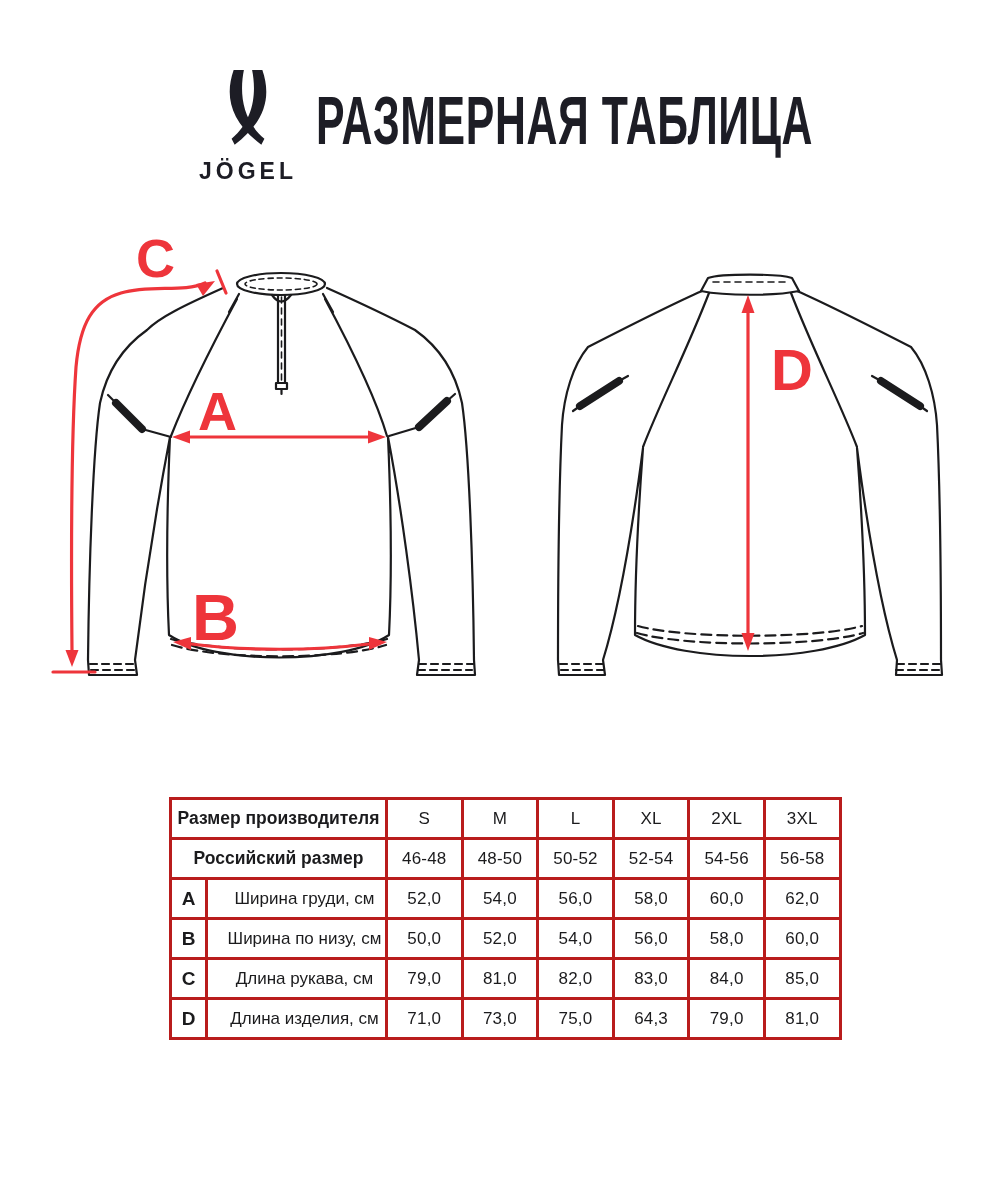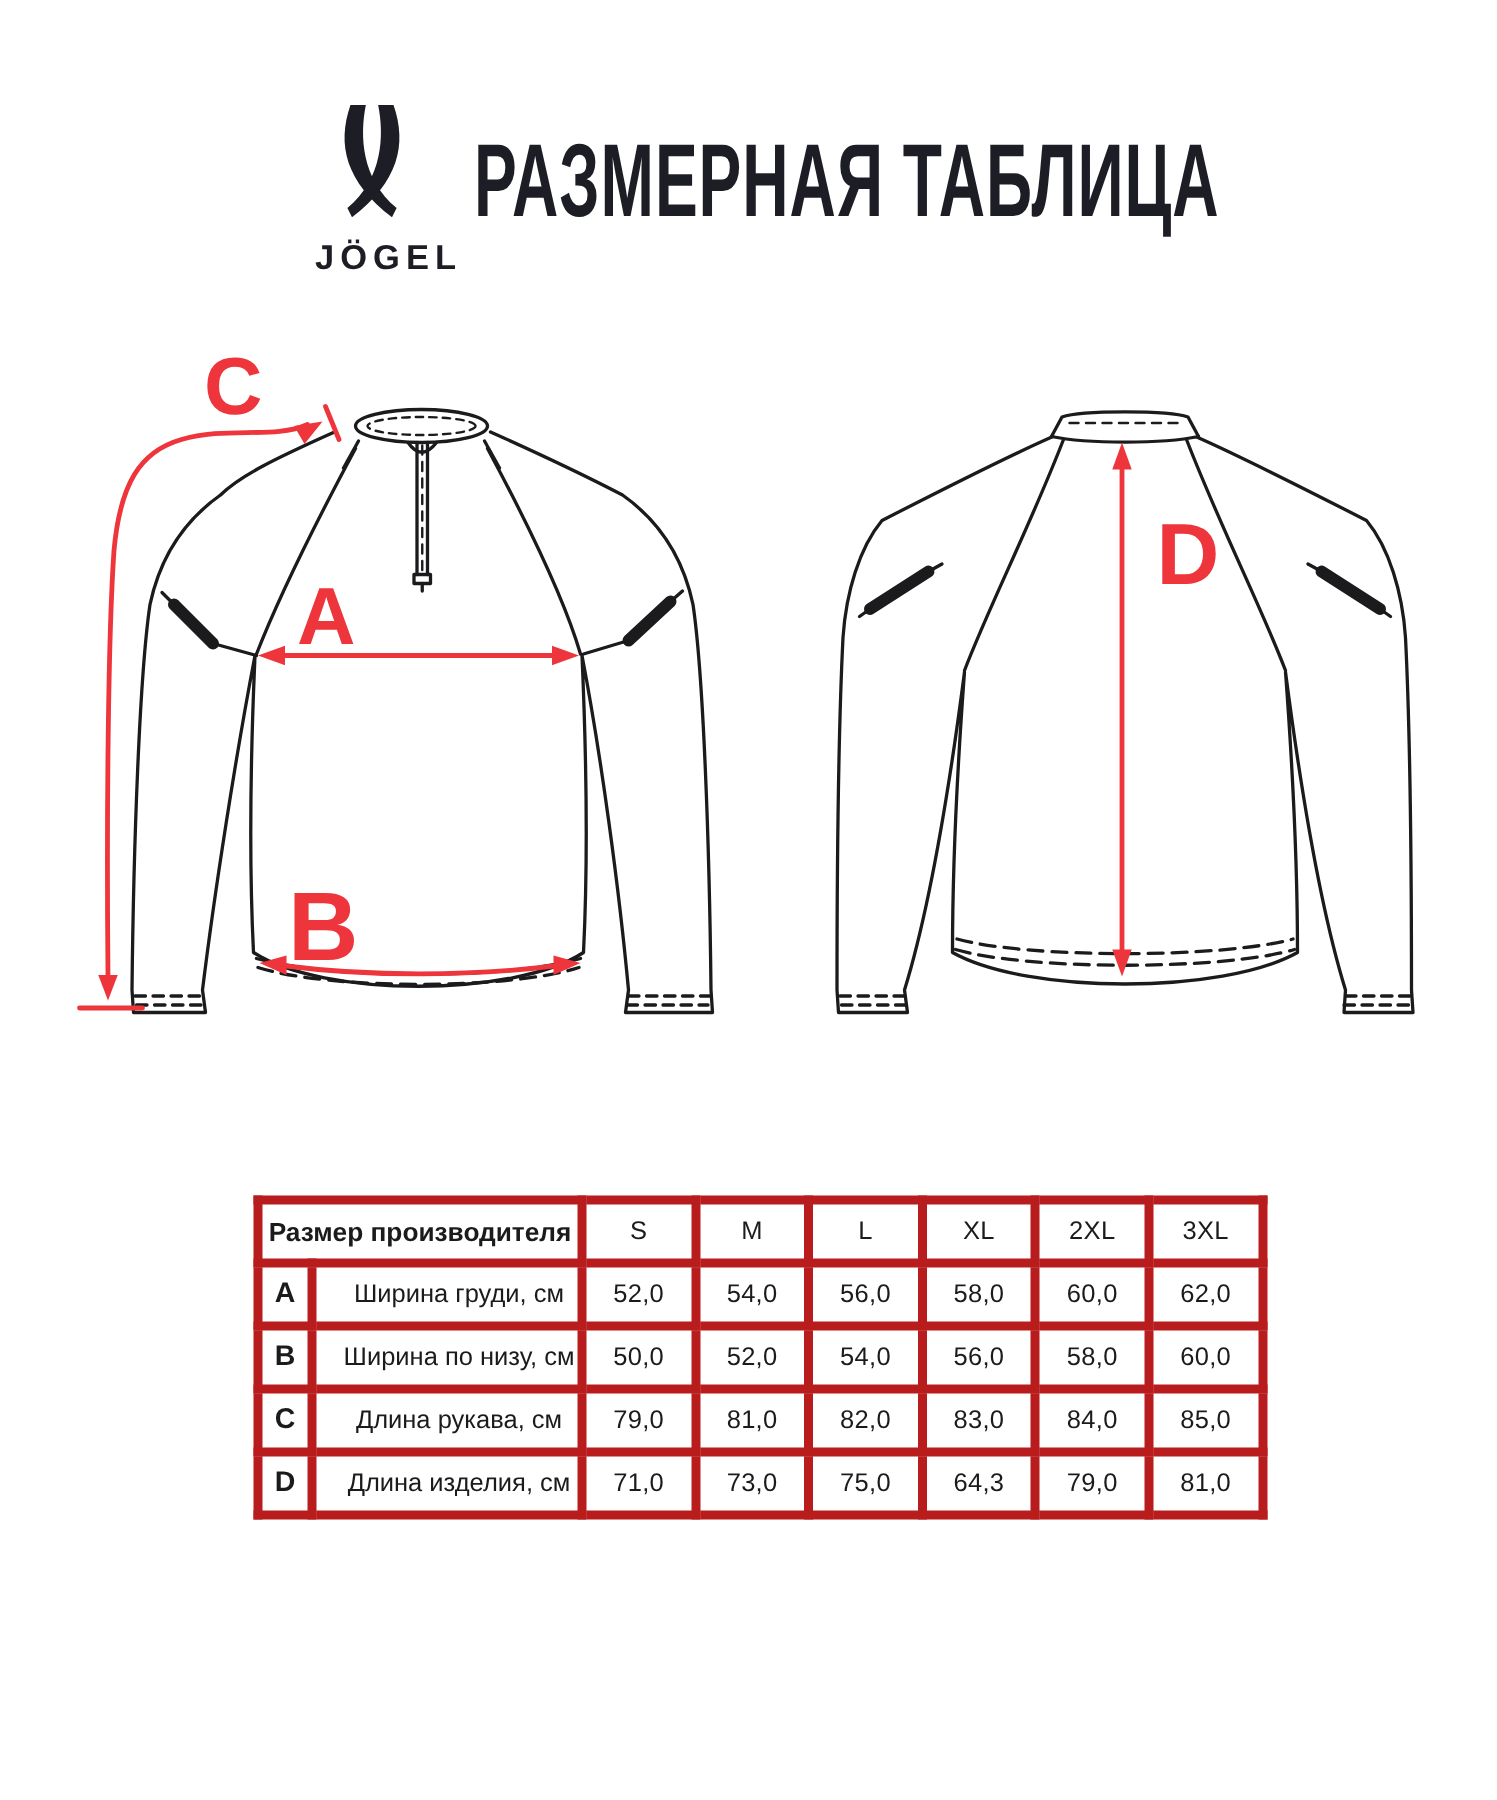--- a/index.html
+++ b/index.html
@@ -1,21 +1,21 @@
 <!DOCTYPE html>
 <html><head>
 <meta charset="utf-8">
 <style>
   html,body{margin:0;padding:0;background:#fff;}
   .page{
     position:relative;width:998px;height:1200px;background:#ffffff;overflow:hidden;
     font-family:"Liberation Sans", sans-serif;color:#1b1b1d;
   }
   
-  .logo{position:absolute;left:188px;top:70px;width:120px;text-align:right;}
+  .logo{position:absolute;left:188px;top:70px;width:120px;text-align:center;}
   .logo svg{display:block;margin:0 auto;}
   .brand-wordmark{
     margin-top:8px;font-size:23px;font-weight:700;letter-spacing:4px;color:#1d1d25;
   }
   .page-title{
     position:absolute;left:316px;top:86px;font-size:69px;font-weight:700;line-height:1;
     color:#1d1d25;transform:scaleX(0.62);transform-origin:left top;white-space:nowrap;
     letter-spacing:1px;
   }
   
@@ -28,21 +28,21 @@
   .letter-c{left:136px;top:231px;font-size:54px;}
   .letter-a{left:198px;top:384px;font-size:54px;}
   .letter-b{left:192px;top:585px;font-size:65px;}
   .letter-d{left:771px;top:341px;font-size:58px;}
   
   .size-table{
     position:absolute;left:169px;top:797px;width:670px;border-collapse:collapse;
     table-layout:fixed;
   }
   .size-table td{
-    border:6px solid #b91c1c;height:36px;text-align:center;vertical-align:middle;
+    border:3px solid #b91c1c;height:36px;text-align:center;vertical-align:middle;
     font-size:17px;color:#1b1b1d;padding:0;
   }
   .size-table tr{height:40px;}
   .size-table .head-label{font-weight:700;font-size:17.5px;}
   .size-table .letter-cell{font-weight:700;font-size:19px;}
   .size-table .row-label{text-align:center;padding-left:16px;font-size:17px;}
   .size-table .value-cell{font-size:17px;letter-spacing:0.2px;}
 </style>
 </head>
 <body>
@@ -181,20 +181,29 @@
       <tr>
         <td colspan="2" class="head-label">Размер производителя</td>
         <td class="value-cell">S</td>
         <td class="value-cell">M</td>
         <td class="value-cell">L</td>
         <td class="value-cell">XL</td>
         <td class="value-cell">2XL</td>
         <td class="value-cell">3XL</td>
       </tr>
       <tr>
+        <td colspan="2" class="head-label">Российский размер</td>
+        <td class="value-cell">46-48</td>
+        <td class="value-cell">48-50</td>
+        <td class="value-cell">50-52</td>
+        <td class="value-cell">52-54</td>
+        <td class="value-cell">54-56</td>
+        <td class="value-cell">56-58</td>
+      </tr>
+      <tr>
         <td class="letter-cell">A</td>
         <td class="row-label">Ширина груди, см</td>
         <td class="value-cell">52,0</td>
         <td class="value-cell">54,0</td>
         <td class="value-cell">56,0</td>
         <td class="value-cell">58,0</td>
         <td class="value-cell">60,0</td>
         <td class="value-cell">62,0</td>
       </tr>
       <tr>

